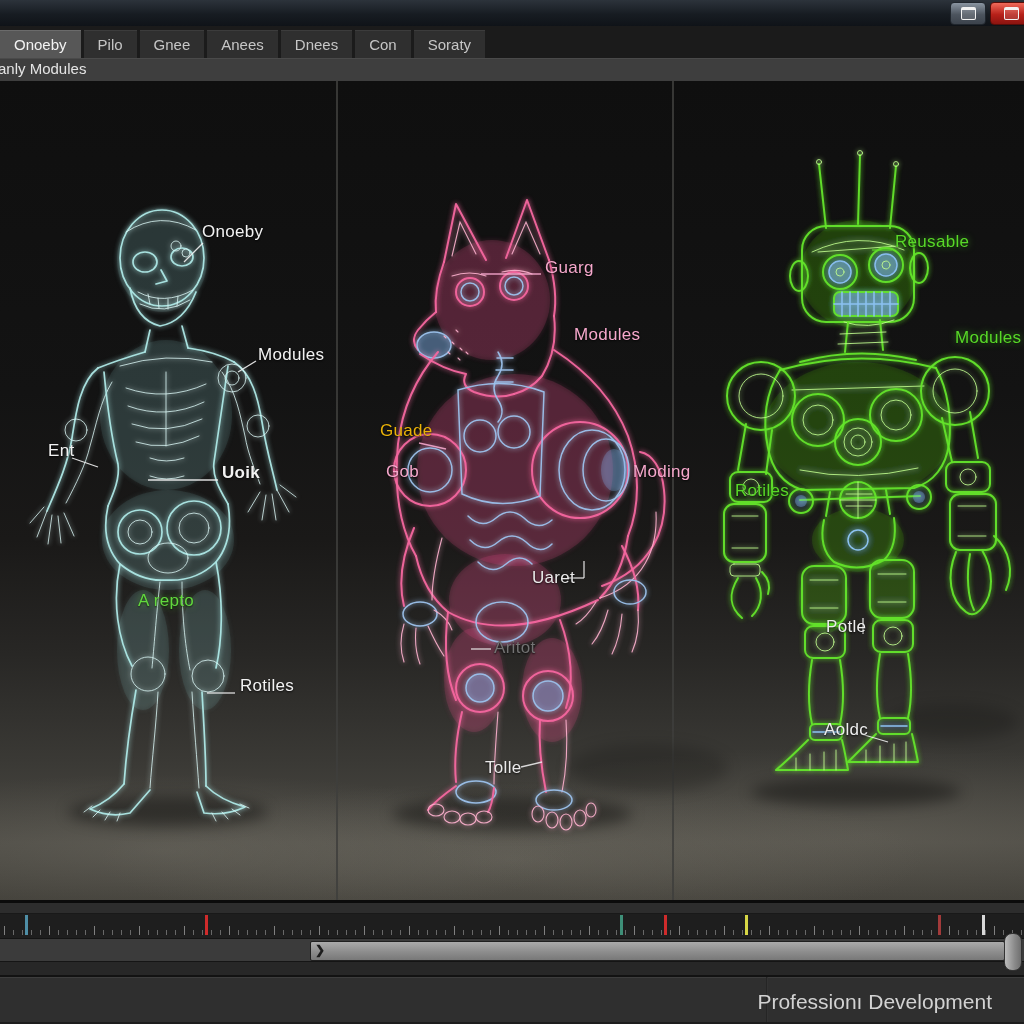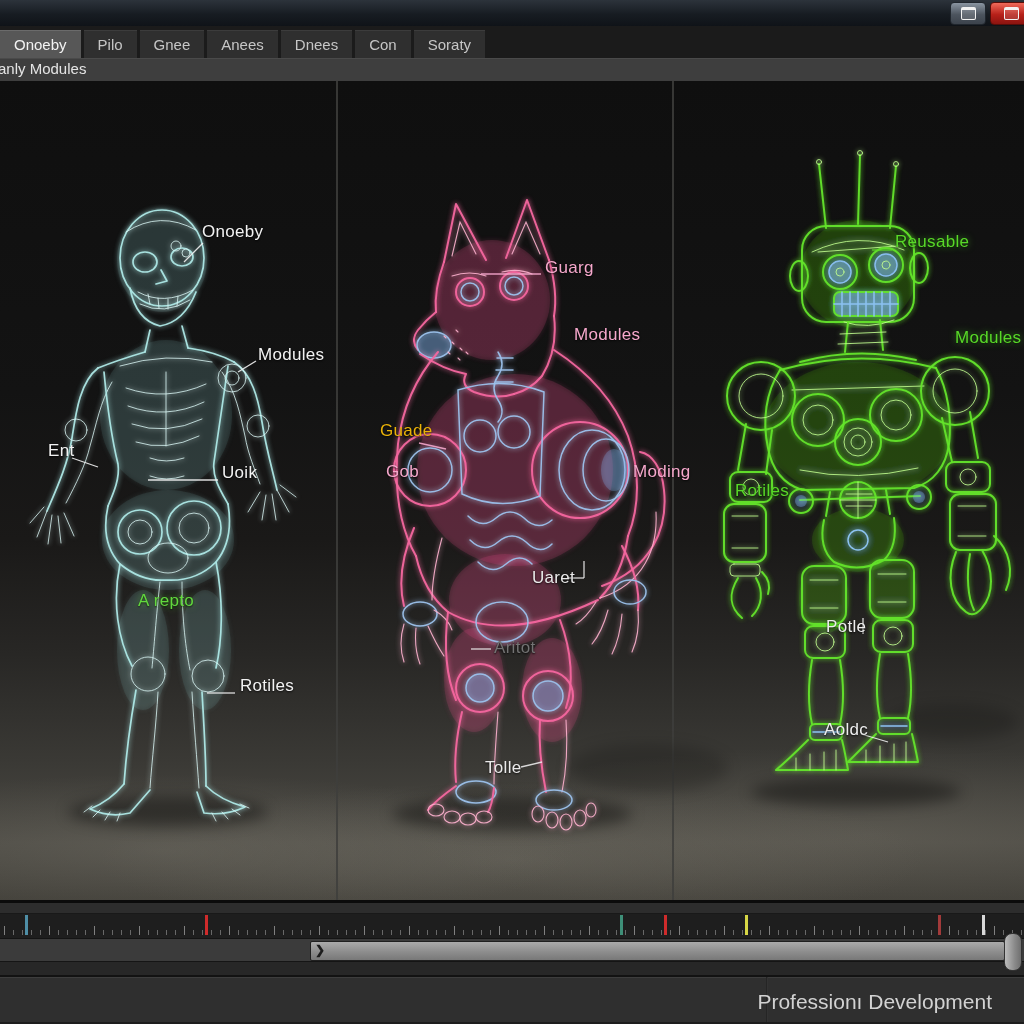--- a/index.html
+++ b/index.html
@@ -385,21 +385,21 @@
       <line x1="471" y1="649" x2="491" y2="649" stroke="#eaeaea" stroke-width="1.3" opacity="0.9"></line>
       <line x1="521" y1="767" x2="542" y2="762" stroke="#eaeaea" stroke-width="1.3" opacity="0.9"></line>
       <line x1="872" y1="250" x2="892" y2="250" stroke="#58d828" stroke-width="1.3" opacity="0.9"></line>
       <line x1="863" y1="618" x2="863" y2="634" stroke="#eeeeee" stroke-width="1.3" opacity="0.9"></line>
       <line x1="861" y1="734" x2="888" y2="742" stroke="#eeeeee" stroke-width="1.3" opacity="0.9"></line>
     </svg>
   <div id="labels-layer">
       <span class="fig-label" style="left: 202px; top: 222px; color: rgb(242, 242, 242);">Onoeby</span>
       <span class="fig-label" style="left: 258px; top: 345px; color: rgb(242, 242, 242);">Modules</span>
       <span class="fig-label" style="left: 48px; top: 441px; color: rgb(242, 242, 242);">Ent</span>
-      <span class="fig-label" style="left: 222px; top: 463px; color: rgb(242, 242, 242);">Uoik</span>
+      <span class="fig-label" style="left: 222px; top: 463px; color: rgb(242, 242, 242); font-weight: bold;">Uoik</span>
       <span class="fig-label" style="left: 138px; top: 591px; color: rgb(98, 216, 62); text-shadow: rgba(100, 220, 60, 0.6) 0px 0px 7px, rgba(0, 0, 0, 0.8) 0px 1px 2px;">A repto</span>
       <span class="fig-label" style="left: 240px; top: 676px; color: rgb(242, 242, 242);">Rotiles</span>
       <span class="fig-label" style="left: 545px; top: 258px; color: rgb(246, 168, 204);">Guarg</span>
       <span class="fig-label" style="left: 574px; top: 325px; color: rgb(246, 168, 204);">Modules</span>
       <span class="fig-label" style="left: 380px; top: 421px; color: #eab308;">Guade</span>
       <span class="fig-label" style="left: 386px; top: 462px; color: rgb(246, 168, 204);">Gob</span>
       <span class="fig-label" style="left: 633px; top: 462px; color: rgb(246, 168, 204);">Moding</span>
       <span class="fig-label" style="left: 532px; top: 568px; color: rgb(234, 234, 234);">Uaret</span>
       <span class="fig-label" style="left: 494px; top: 638px; color: #737373;">Aritot</span>
       <span class="fig-label" style="left: 485px; top: 758px; color: rgb(234, 234, 234);">Tolle</span>

